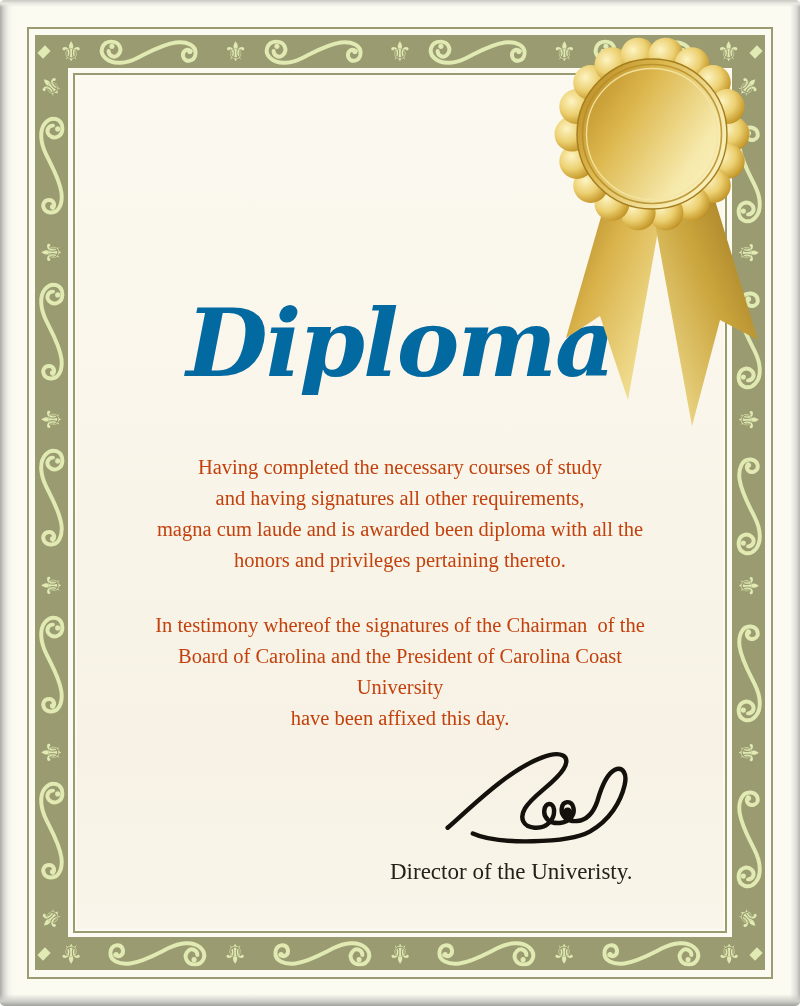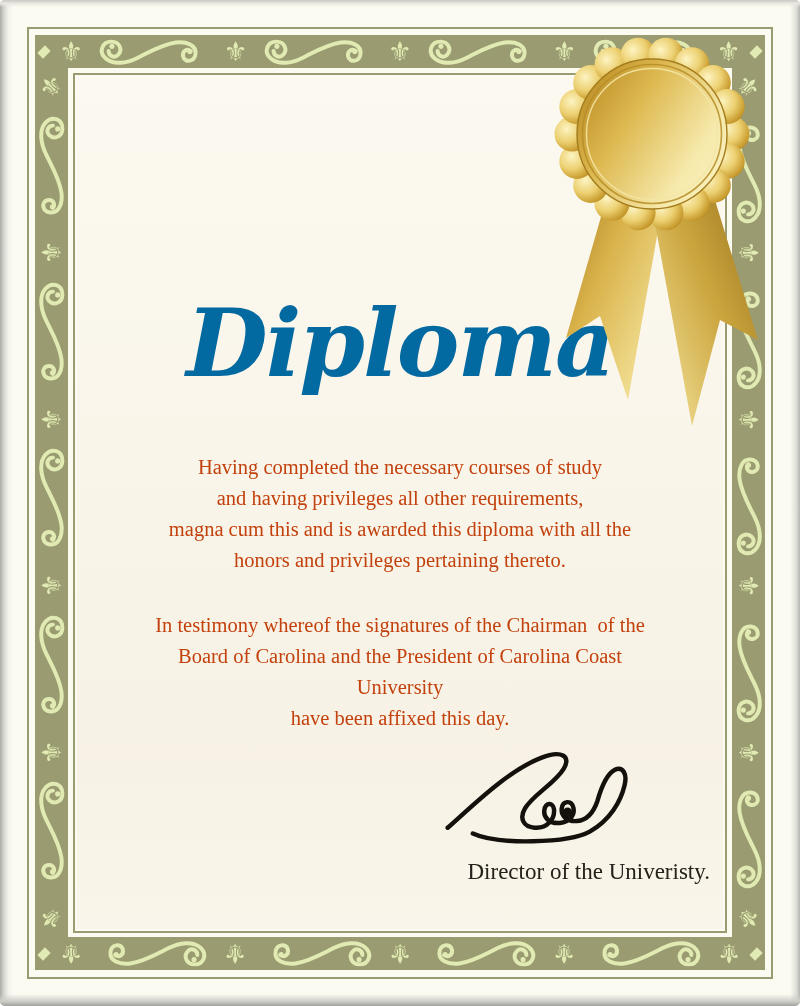--- a/index.html
+++ b/index.html
@@ -70,21 +70,21 @@
   .para { position:absolute; left:77px; right:77px; z-index:4; text-align:center; }
   .para-statement { top:452px; }
   .para-testimony { top:610px; }
   .line {
     font-size:20.5px; line-height:31px; color:#c2410c; white-space:pre;
   }
 
   .signature-svg { position:absolute; left:438px; top:733px; width:232px; height:118px; z-index:4; }
   .signature-caption {
     position:absolute; left:390px; top:859px; width:320px; z-index:4;
-    font-size:23px; color:#24201a; text-align:right;
+    font-size:23px; color:#24201a; text-align:left;
   }
 </style>
 </head>
 <body>
 
 <svg class="defs-hidden" aria-hidden="true">
   <defs>
     <symbol id="sym-scroll" viewBox="0 0 120 36">
       <path d="M13,17 c0,5 6,8 10,4 c5,-5 2,-14 -7,-14 c-10,0 -14,11 -6,18 c8,7 22,5 34,-1 c14,-7 26,-14 40,-16 c12,-1.5 22,3 21,12 c-0.8,8 -11,10 -13,3 c-1.5,-6 4,-9 8,-6" fill="none" stroke="#e0eab2" stroke-width="4.2" stroke-linecap="round"></path>
       <circle cx="16.5" cy="12" r="2.7" fill="#e0eab2"></circle>
@@ -271,22 +271,22 @@
 
     <circle cx="112" cy="106" r="75" fill="url(#gDisc)" stroke="#a37c1e" stroke-width="1.4"></circle>
     <circle cx="112" cy="106" r="69.5" fill="none" stroke="#b58d28" stroke-width="1.6" opacity="0.85"></circle>
     <circle cx="112" cy="106" r="65.5" fill="none" stroke="#f3e6a4" stroke-width="1.4" opacity="0.9"></circle>
   </svg>
 
   <div class="title">Diploma</div>
 
   <div class="para para-statement">
     <div class="line">Having completed the necessary courses of study</div>
-    <div class="line">and having privileges all other requirements,</div>
-    <div class="line">magna cum this and is awarded this diploma with all the</div>
+    <div class="line">and having signatures all other requirements,</div>
+    <div class="line">magna cum laude and is awarded been diploma with all the</div>
     <div class="line">honors and privileges pertaining thereto.</div>
   </div>
 
   <div class="para para-testimony">
     <div class="line">In testimony whereof the signatures of the Chairman  of the</div>
     <div class="line">Board of Carolina and the President of Carolina Coast</div>
     <div class="line">University</div>
     <div class="line">have been affixed this day.</div>
   </div>
 

